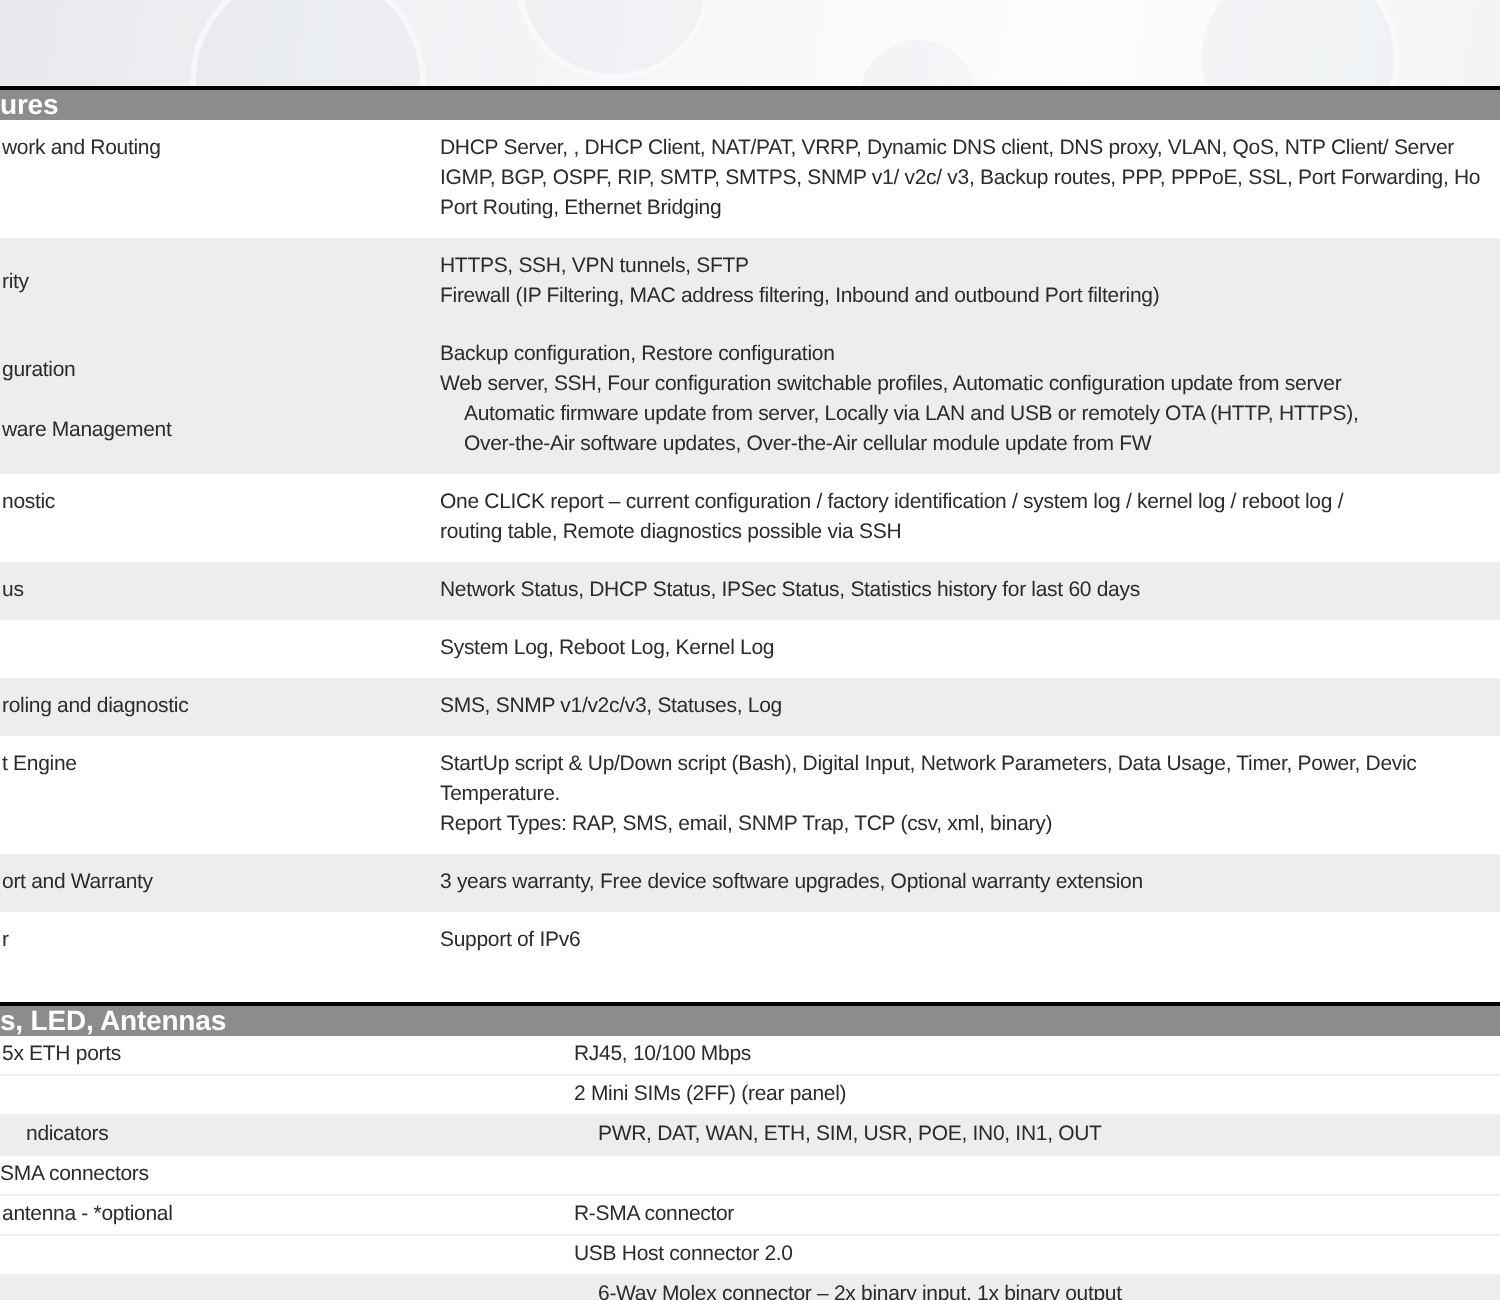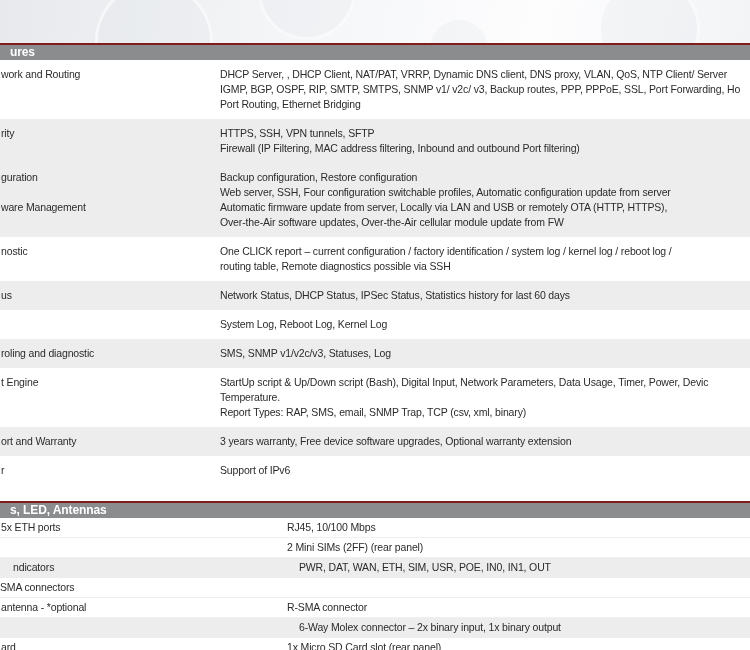--- a/index.html
+++ b/index.html
@@ -22,37 +22,37 @@
     background:rgba(224,228,232,0.25);
   }
   .c1{left:95px;top:-18px;width:112px;height:112px;}
   .c2{left:258px;top:-58px;width:92px;height:92px;}
   .c3{left:598px;top:-22px;width:96px;height:96px;}
   .c4{left:428px;top:18px;width:58px;height:58px;border-width:2px;}
 
   
   .section-header{
     height:15px;line-height:15px;
-    background:#8a8c8e;border-top:2px solid #7f1d1d;
-    color:#ffffff;font-size:12px;font-weight:bold;
-    padding-left:10px;letter-spacing:-0.1px;
+    background:#8a8c8e;border-top:2px solid #000000;
+    color:#ffffff;font-size:14px;font-weight:bold;
+    padding-left:0;letter-spacing:-0.1px;
     white-space:nowrap;overflow:hidden;
   }
 
   
   .row{display:flex;overflow:hidden;font-size:10.5px;letter-spacing:-0.15px;}
-  .row.shaded{background:#ededee;}
+  .row.shaded{background:#ededee;align-items:center;}
   .label{flex-shrink:0;padding-left:1px;white-space:nowrap;overflow:hidden;}
   .value{flex:1;min-width:0;overflow:hidden;}
   .line{white-space:nowrap;overflow:hidden;}
 
   
   .sec0 .row{padding:7px 0;}
   .sec0 .row.no-pb{padding-bottom:0;}
-  .sec0 .row.no-pt{padding-top:0;}
+  .sec0 .row.no-pt{padding-top:0;gap:12px;}
   .sec0 .label{width:219px;line-height:15px;}
   .sec0 .line{height:15px;line-height:15px;}
 
   
   .sec1 .row{height:20px;box-sizing:border-box;border-bottom:1px solid #f0f0f1;}
   .sec1 .row.shaded{border-bottom:1px solid #ededee;padding-left:12px;}
   .sec1 .label{width:286px;line-height:19px;}
   .sec1 .line{height:19px;line-height:19px;}
 
   .section-gap{height:16px;background:#ffffff;}
@@ -170,20 +170,26 @@
           <div class="value">
             <div class="line">SMA connectors</div>
           </div>
         </div>
         <div class="row">
           <div class="label">antenna - *optional</div>
           <div class="value">
             <div class="line">R-SMA connector</div>
           </div>
         </div>
+        <div class="row">
+          <div class="label"></div>
+          <div class="value">
+            <div class="line">USB Host connector 2.0</div>
+          </div>
+        </div>
         <div class="row shaded">
           <div class="label"></div>
           <div class="value">
             <div class="line">6-Way Molex connector – 2x binary input, 1x binary output</div>
           </div>
         </div>
         <div class="row">
           <div class="label">ard</div>
           <div class="value">
             <div class="line">1x Micro SD Card slot (rear panel)</div>

